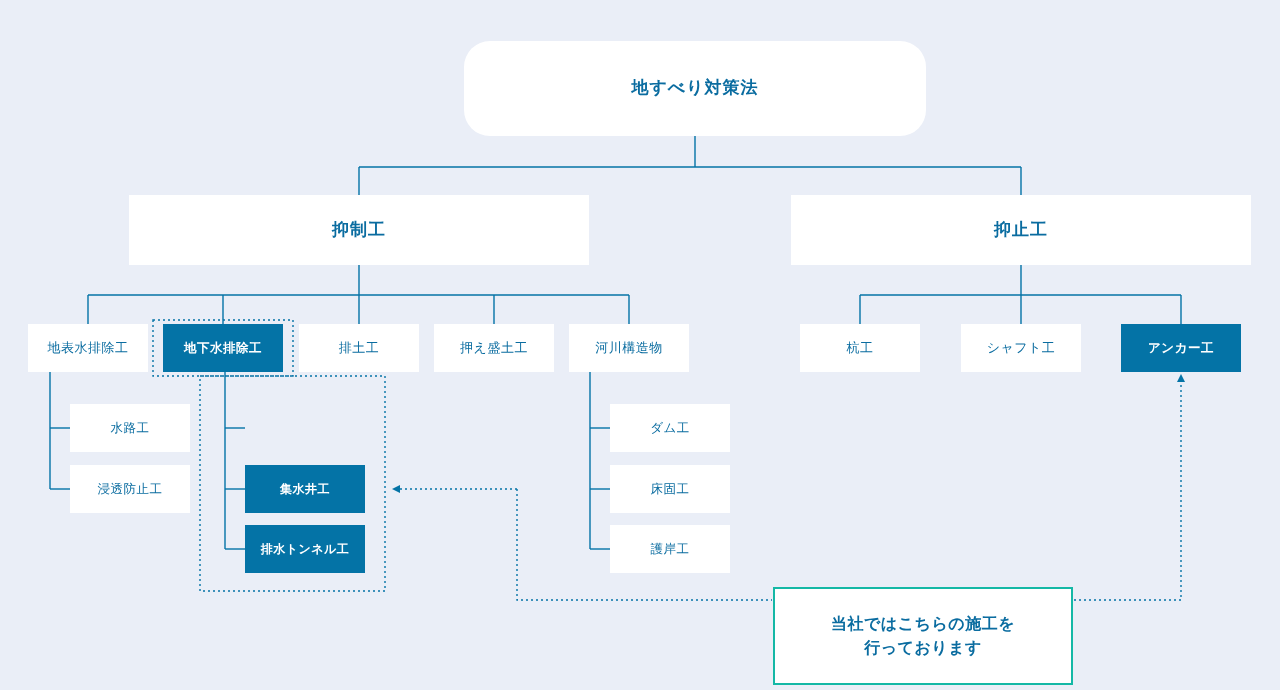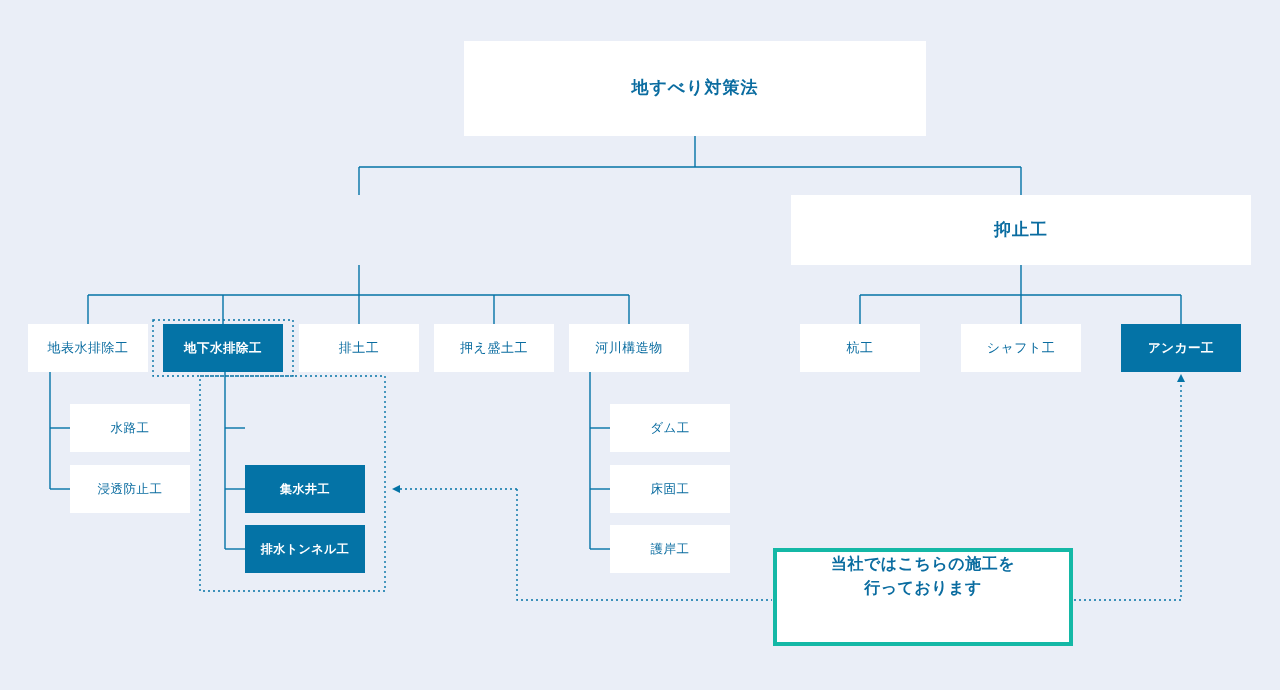--- a/index.html
+++ b/index.html
@@ -66,29 +66,31 @@
     font-size: 12.5px;
     letter-spacing: 0.5px;
   }
   .n-l4.n-blue {
     font-size: 12px;
   }
   .callout {
     position: absolute;
     box-sizing: border-box;
     background: #ffffff;
-    border: 4px solid #14b8a6;
+    border: 2px solid #14b8a6;
     color: #0a6ca0;
     font-size: 16px;
     font-weight: bold;
     display: flex;
+    align-items: center;
     justify-content: center;
     text-align: center;
     line-height: 1.5;
     letter-spacing: 0.5px;
+    margin-top: 39px;
   }
 </style>
 </head>
 <body>
 
 <div id="root">
 
   <svg class="wires" viewBox="0 0 1280 690">
     <g stroke="#0473a6" stroke-width="1.4" fill="none">
 
@@ -135,24 +137,27 @@
       <path d="M517,489 L517,600 L772,600"></path>
       <path d="M517,489 L392,489"></path>
       <path d="M1074,600 L1181,600 L1181,378"></path>
     </g>
     <g fill="#0473a6">
       <path d="M392,489 L400,485 L400,493 Z"></path>
       <path d="M1181,374 L1177,382 L1185,382 Z"></path>
     </g>
   </svg>
 
-  <div class="node n-white n-root" style="left:464px; top:41px; width:462px; height:95px;">
+  <div class="node n-white n-root" style="left:464px; top:41px; width:462px; height:95px;border-radius:26px;">
     <span>地すべり対策法</span>
   </div>
 
+  <div class="node n-white n-l2" style="left:129px; top:195px; width:460px; height:70px;">
+    <span>抑制工</span>
+  </div>
   <div class="node n-white n-l2" style="left:791px; top:195px; width:460px; height:70px;">
     <span>抑止工</span>
   </div>
 
   <div class="node n-white n-l3" style="left:28px; top:324px; width:120px; height:48px;">
     <span>地表水排除工</span>
   </div>
   <div class="node n-blue n-l3" style="left:163px; top:324px; width:120px; height:48px;">
     <span>地下水排除工</span>
   </div>

